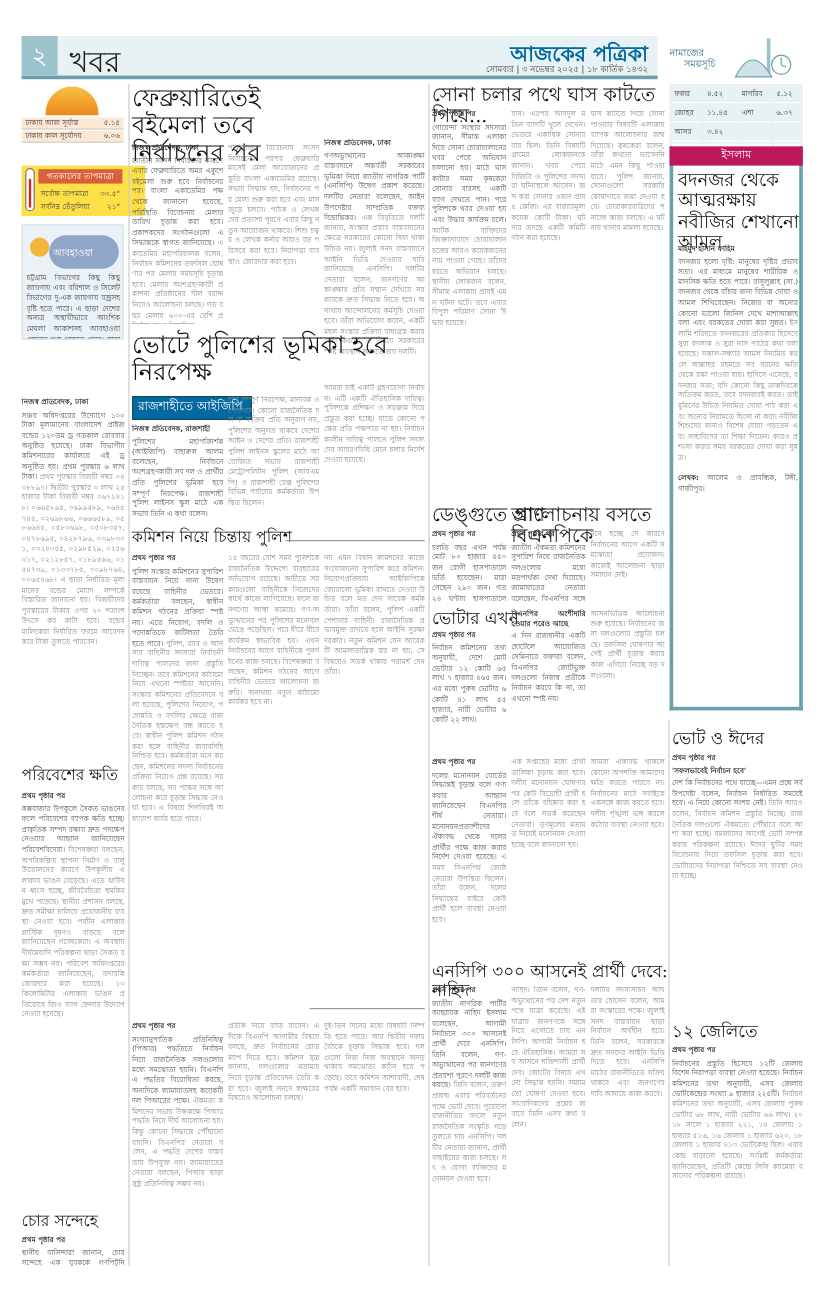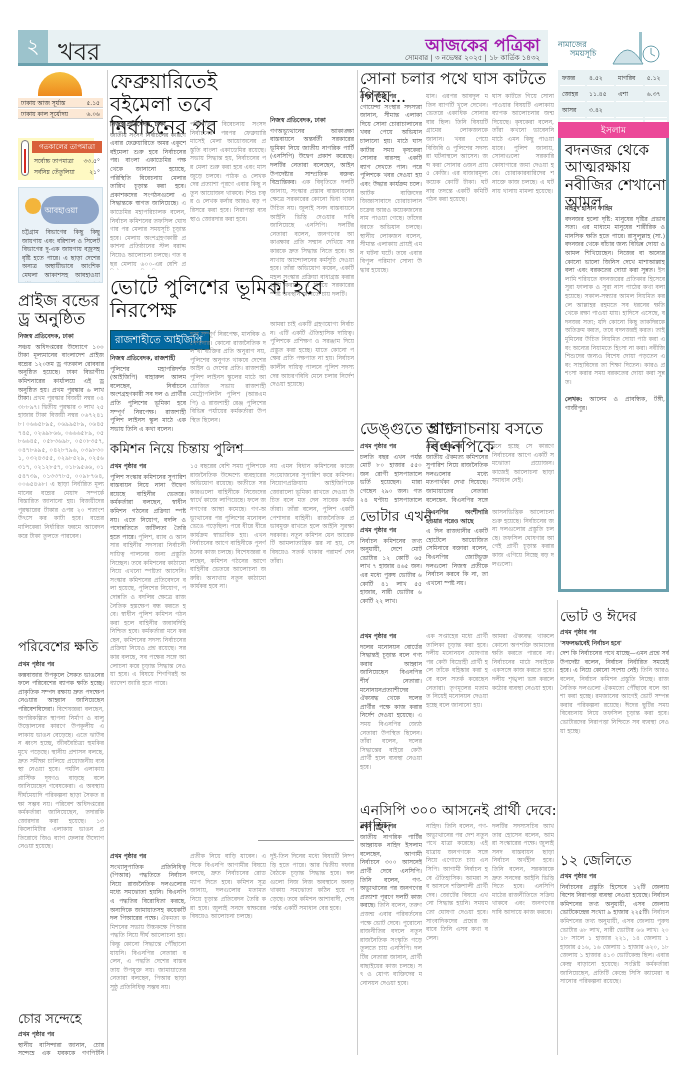--- a/index.html
+++ b/index.html
@@ -1,47 +1,47 @@
 <!DOCTYPE html>
 <html><head>
 <meta charset="utf-8">
 <style>
   * { box-sizing: border-box; margin: 0; padding: 0; }
   body { width: 687px; height: 1080px; background: #fff; font-family: "DejaVu Serif", serif; color: #222; position: relative; overflow: hidden; }
   .page { position: absolute; left: 18px; top: 30px; width: 651px; height: 1025px; }
   .masthead { position: absolute; left: 0; top: 0; width: 530px; height: 36px; background: #e8f1f3; border-bottom: 3px solid #6aa0ad; }
   .page-num { position: absolute; left: 0; top: 0; width: 30px; height: 33px; background: #9cc3cc; color: #fff; font-size: 20px; text-align: center; line-height: 33px; font-family: "DejaVu Sans", sans-serif; }
   .section-name { position: absolute; left: 40px; top: 3px; font-size: 24px; color: #222; font-family: Liberation Sans, sans-serif; }
-  .paper-name { position: absolute; right: 8px; top: 2px; font-size: 17px; font-weight: bold; color: #a21caf; font-family: "DejaVu Sans", sans-serif; }
+  .paper-name { position: absolute; right: 8px; top: 2px; font-size: 17px; font-weight: bold; color: #0369a1; font-family: "DejaVu Sans", sans-serif; }
   .paper-date { position: absolute; right: 8px; top: 22px; font-size: 7px; color: #444; font-family: "DejaVu Sans", sans-serif; }
   .col { position: absolute; font-size: 6px; line-height: 8.6px; color: #555; text-align: justify; overflow: hidden; font-family: "DejaVu Sans", sans-serif; }
   .filler { color: #8a8a8a; word-break: break-all; }
   .hl { position: absolute; font-family: "DejaVu Serif", serif; color: #111; line-height: 1.15; }
   .byline { font-size: 6px; font-weight: bold; color: #333; display: block; margin-bottom: 2px; }
   .vline { position: absolute; width: 1px; background: #ccc; }
   .hline { position: absolute; height: 1px; background: #999; }
   .sun-box { position: absolute; left: 0; top: 42px; width: 85px; height: 70px; }
   .sun { position: absolute; left: 20px; top: 0; width: 44px; height: 24px; background: linear-gradient(#f6c040, #ee8a1e); border-radius: 44px 44px 0 0; }
   .sun-row { position: absolute; left: 0; width: 85px; font-size: 6px; font-family: "DejaVu Sans", sans-serif; color: #333; border-bottom: 1px solid #d0d0d0; background: #fce8d5; height: 10px; line-height: 10px; padding: 0 3px; }
-  .temp-box { position: absolute; left: 0; top: 108px; width: 76px; height: 42px; background: #fef9c3; }
+  .temp-box { position: absolute; left: 0; top: 108px; width: 103px; height: 42px; background: #fde047; }
   .temp-head { position: absolute; left: 14px; top: 3px; width: 70px; height: 12px; background: #d9603a; color: #fff; font-size: 7px; line-height: 12px; text-align: center; font-family: "DejaVu Sans", sans-serif; }
   .thermo { position: absolute; left: 3px; top: 2px; width: 8px; height: 36px; border: 1px solid #777; border-radius: 4px; background: #fff; }
   .thermo-fill { position: absolute; left: 2px; bottom: 2px; width: 2px; height: 24px; background: #d52a1f; }
   .temp-row { position: absolute; left: 16px; font-size: 6px; color: #444; font-family: "DejaVu Sans", sans-serif; width: 66px; }
   .weather-box { position: absolute; left: 0; top: 157px; width: 85px; height: 96px; background: #eaf2f8; border: 1px solid #cfe0ea; }
   .cloud { position: absolute; left: 22px; top: 8px; width: 58px; height: 28px; background: #8fa6c9; border-radius: 14px; }
   .cloud-label { position: absolute; left: 22px; top: 16px; width: 40px; text-align: center; font-size: 8px; color: #fff; font-family: "DejaVu Sans", sans-serif; }
   .small-sun { position: absolute; left: 6px; top: 10px; width: 16px; height: 16px; border-radius: 50%; background: #f3b53b; }
   .prayer-box { position: absolute; left: 540px; top: 0; width: 111px; height: 85px; }
   .mosque { position: absolute; left: 45px; top: 0; width: 60px; height: 38px; }
   .prayer-title { position: absolute; left: 0; top: 10px; font-size: 8px; color: #2a6c7c; font-family: "DejaVu Sans", sans-serif; line-height: 9px; }
   .prayer-table { position: absolute; left: 0; top: 40px; width: 111px; background: #e8f1f3; font-size: 6px; font-family: "DejaVu Sans", sans-serif; color: #333; }
   .prayer-table td { padding: 1px 2px; border-bottom: 1px solid #fff; height: 11px; }
   .islam-box { position: absolute; left: 540px; top: 92px; width: 111px; height: 470px; border: 3px solid #6aa0ad; border-top: none; }
-  .islam-head { position: absolute; left: -3px; top: 0; width: 111px; height: 16px; background: #ec4899; color: #fff; font-size: 9px; text-align: center; line-height: 16px; font-family: "DejaVu Sans", sans-serif; }
+  .islam-head { position: absolute; left: -3px; top: 0; width: 111px; height: 16px; background: #be185d; color: #fff; font-size: 9px; text-align: center; line-height: 16px; font-family: "DejaVu Sans", sans-serif; }
   .rajshahi-tag { position: absolute; left: 4px; top: 294px; width: 100px; height: 20px; background: #0369a1; color: #fff; font-size: 10px; line-height: 18px; padding-left: 4px; border: 1px solid #0e4e5c; font-family: "DejaVu Sans", sans-serif; }
 </style>
 </head>
 <body>
 
 <div class="page">
 
   <div class="masthead">
     <div class="page-num">২</div>
     <div class="section-name">খবর</div>
@@ -117,21 +117,20 @@
     <div class="temp-row" style="top:29px;"><span>সর্বনিম্ন তেঁতুলিয়া</span><span style="float:right">২১°</span></div>
   </div>
 
   <div class="weather-box">
     <div class="small-sun"></div>
     <div class="cloud"></div>
     <div class="cloud-label">আবহাওয়া</div>
     <div class="col" style="left:3px;top:40px;width:78px;height:54px;color:#444;">চট্টগ্রাম বিভাগের কিছু কিছু জায়গায় এবং বরিশাল ও সিলেট বিভাগের দু-এক জায়গায় বজ্রসহ বৃষ্টি হতে পারে। এ ছাড়া দেশের অন্যত্র অস্থায়ীভাবে আংশিক মেঘলা আকাশসহ আবহাওয়া প্রধানত শুষ্ক থাকতে পারে। সারা দেশে রাতের তাপমাত্রা ১-২ ডিগ্রি সেলসিয়াস কমতে পারে এবং দিনের তাপমাত্রা প্রায় অপরিবর্তিত থাকতে পারে।</div>
   </div>
 
-  <div class="hl" style="left:0;top:262px;width:88px;font-size:16px;">প্রাইজ বন্ডের ড্র অনুষ্ঠিত</div>
   <div class="col" style="left:0;top:302px;width:86px;height:300px;">
     <span class="byline">নিজস্ব প্রতিবেদক, ঢাকা</span>
     <span>সঞ্চয় অধিদপ্তরের উদ্যোগে ১০০ টাকা মূল্যমানের বাংলাদেশ প্রাইজ বন্ডের ১২০তম ড্র গতকাল রোববার অনুষ্ঠিত হয়েছে। ঢাকা বিভাগীয় কমিশনারের কার্যালয়ে এই ড্র অনুষ্ঠিত হয়। প্রথম পুরস্কার ৬ লাখ টাকা।</span>
     <span class="filler">প্রথম পুরস্কার বিজয়ী নম্বর ০৪৩৮৮৯৭। দ্বিতীয় পুরস্কার ৩ লাখ ২৫ হাজার টাকা বিজয়ী নম্বর ০৬৭২৪১৮। ০৬৬৫৮৯৫, ০৬৯৯৫৮৯, ০৬৪৫৭৪৫, ০২৬৯৮৬৬, ০৬৬৬৫৮৯, ০৫৮৬৬৪৫, ০৫৮৩৬৯৮, ০৫০৮৩৫৭, ০৪৭৮৬৯৫, ০৪২৮৭৯৬, ০৩৯৮৩০১, ০৩২৪৩৫৫, ০২৯৮৫২৯, ০২৫৬৩১৭, ০২১২৮৫৭, ০১৮৯৫৬৬, ০১৫৪৭৩৯, ০১৩৩৭৮৫, ০০৯৮৭৬৪, ০০৬৫৪৬৮। এ ছাড়া নির্ধারিত মূল্যমানের বন্ডের মেয়াদ সম্পর্কে বিস্তারিত জানানো হয়। বিজয়ীদের পুরস্কারের টাকার ওপর ২০ শতাংশ উৎসে কর কাটা হবে। বন্ডের মালিকেরা নির্ধারিত ফরমে আবেদন করে টাকা তুলতে পারবেন।</span>
   </div>
 
   <div class="hl" style="left:0;top:610px;width:88px;font-size:13px;">পরিবেশের ক্ষতি</div>
   <div class="col" style="left:0;top:630px;width:86px;height:350px;">
     <span class="byline">প্রথম পৃষ্ঠার পর</span>
     <span>কক্সবাজার উপকূলে সৈকত ভাঙনের ফলে পরিবেশের ব্যাপক ক্ষতি হচ্ছে। প্রাকৃতিক সম্পদ রক্ষায় দ্রুত পদক্ষেপ নেওয়ার আহ্বান জানিয়েছেন পরিবেশবিদেরা।</span>

